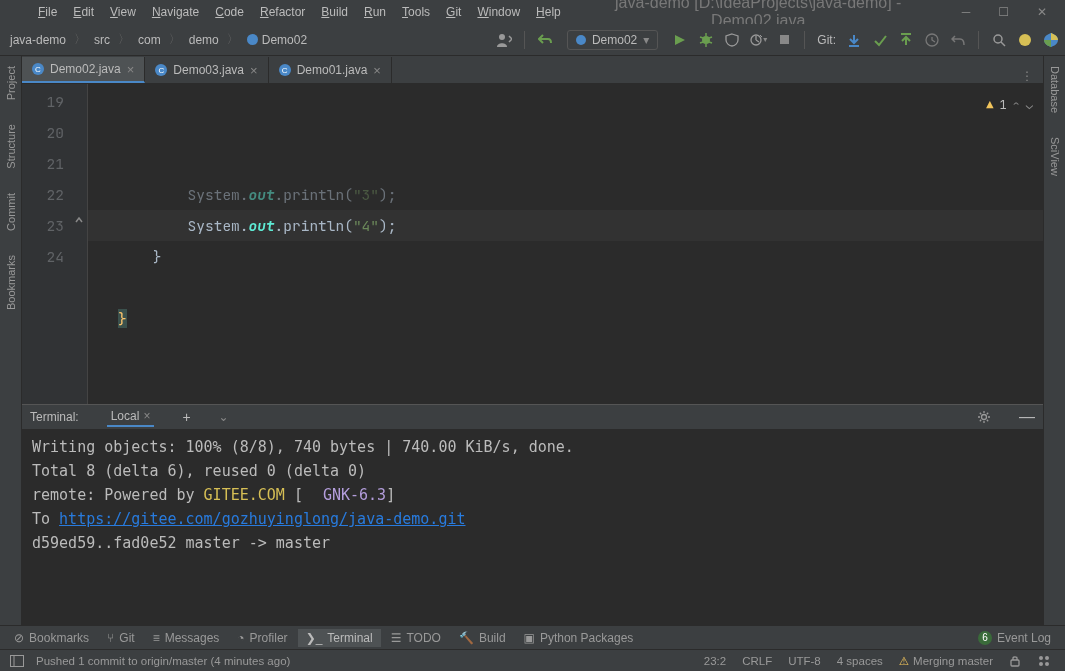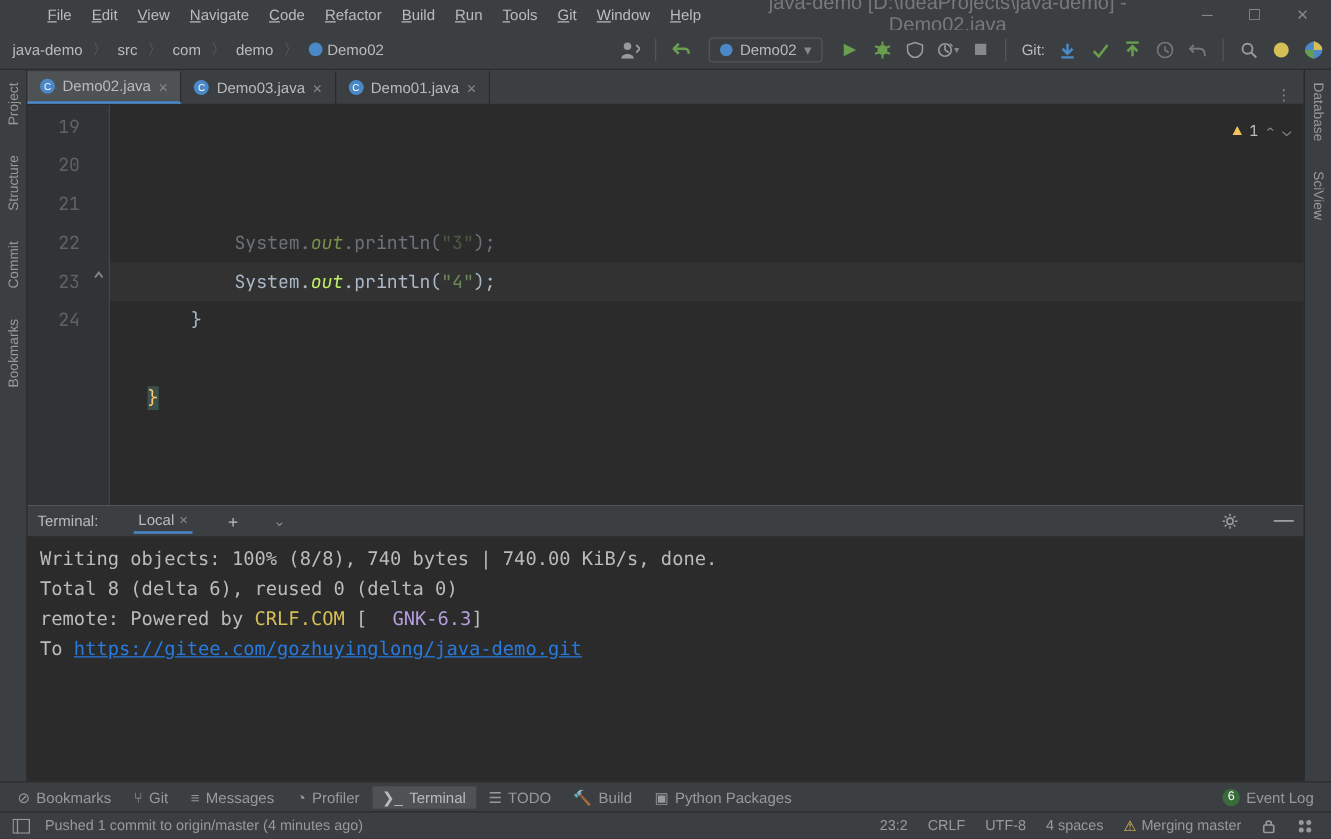--- a/index.html
+++ b/index.html
@@ -25,21 +25,21 @@
 .tab { height:26px; padding:0 10px; display:flex; align-items:center; gap:6px; color:#bbb; cursor:pointer; border-right:1px solid #2b2b2b;}
 .tab.active { background:#4e5254; border-bottom:2px solid #4a88c7;}
 .tab .ci { width:12px; height:12px; border-radius:50%; background:#4a88c7; display:flex; align-items:center;justify-content:center; font-size:8px; color:#fff;}
 .tab .close { color:#888; font-size:13px;}
 .tabs .spacer { flex:1; }
 .tabs .dots { padding:0 10px; color:#888; cursor:pointer;}
 .code { flex:1; display:flex; font-family: "JetBrains Mono","Consolas",monospace; font-size:14.5px; overflow:hidden; position:relative;}
 .gutter { width:50px; background:#313335; color:#606366; text-align:right; padding:2px 8px 0 0; line-height:31px;}
 .fold { width:16px; background:#313335; border-right:1px solid #444; position:relative;}
 .codetext { flex:1; padding:2px 0 0 30px; line-height:31px; white-space:pre; color:#a9b7c6; position:relative;}
-.field { color:#bef264; font-style:italic;}
+.field { color:#5eead4; font-style:italic;font-weight:bold;}
 .str { color:#6a8759; }
 .brace { color:#a9b7c6;}
 .hlbrace { background:#3b514d; color:#ffc66d;}
 .cursor-line { position:absolute; left:0; right:0; height:31px; background:#323232;}
 .warn-ind { position:absolute; top:6px; right:10px; display:flex; align-items:center; gap:6px; color:#bbb; font-size:12px;}
 .warn-ind .tri { color:#f2c55c;}
 .rightstrip { width:22px; background:#3c3f41; border-left:1px solid #2b2b2b; display:flex; flex-direction:column; align-items:center; padding-top:4px; gap:12px;}
 .rightstrip .vtab { writing-mode: vertical-rl; padding:6px 2px; color:#999; cursor:pointer; font-size:11px; display:flex; align-items:center; gap:4px;}
 .terminal-panel { height:221px; background:#2b2b2b; border-top:1px solid #555; display:flex; flex-direction:column;}
 .term-header { height:24px; background:#3c3f41; display:flex; align-items:center; padding:0 8px; gap:28px; color:#bbb; font-size:12px;}
@@ -269,22 +269,23 @@
             <svg width="14" height="14" viewBox="0 0 14 14">
               <circle cx="7" cy="7" r="2.5" fill="none" stroke="#999" stroke-width="1.3"></circle>
               <path d="M7 1 L7 3 M7 11 L7 13 M1 7 L3 7 M11 7 L13 7 M2.8 2.8 L4.2 4.2 M9.8 9.8 L11.2 11.2 M2.8 11.2 L4.2 9.8 M9.8 4.2 L11.2 2.8" stroke="#999" stroke-width="1.3"></path>
             </svg>
           </span>
         <span style="color:#bbb;font-size:16px;cursor:pointer;">—</span>
       </div>
       <div class="term-body" id="termbody">
           <div>Writing objects: 100% (8/8), 740 bytes | 740.00 KiB/s, done.</div>
           <div>Total 8 (delta 6), reused 0 (delta 0)</div>
-          <div>remote: Powered by <span class="yellow">CRLF.COM</span> [<span class="purp">GNK-6.3</span>]</div>
+          <div>remote: Powered by <span class="yellow">GITEE.COM</span> [<span class="purp">GNK-6.3</span>]</div>
           <div>To <span class="link">https://gitee.com/gozhuyinglong/java-demo.git</span></div>
+          <div>   d59ed59..fad0e52  master -&gt; master</div>
         </div>
     </div>
   </div>
   <div class="rightstrip" id="rightstrip">
       <div class="vtab">Database</div>
       <div class="vtab">SciView</div>
     </div>
 </div>
 
 <div class="bottombar" id="bottombar">

